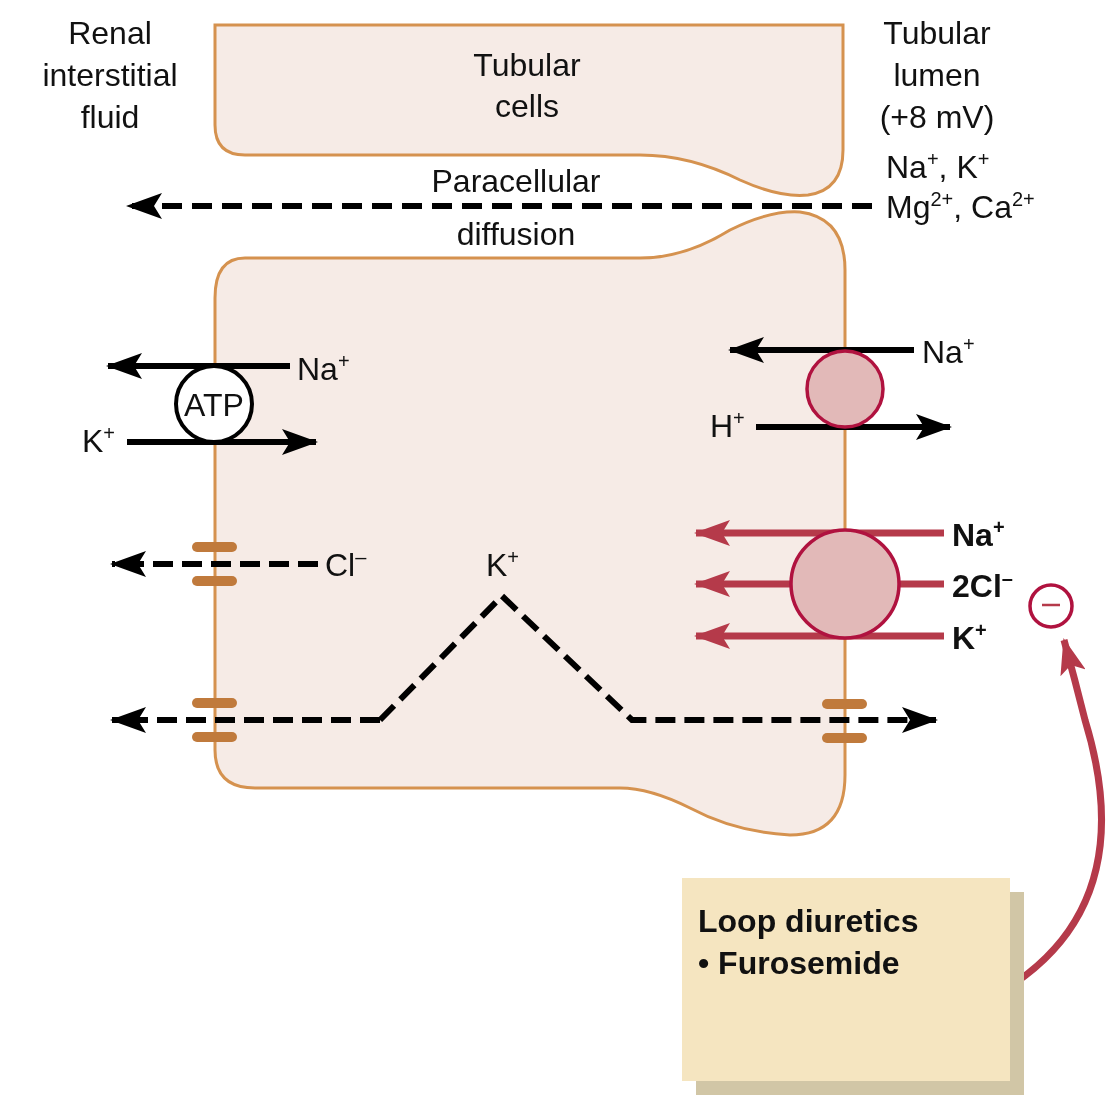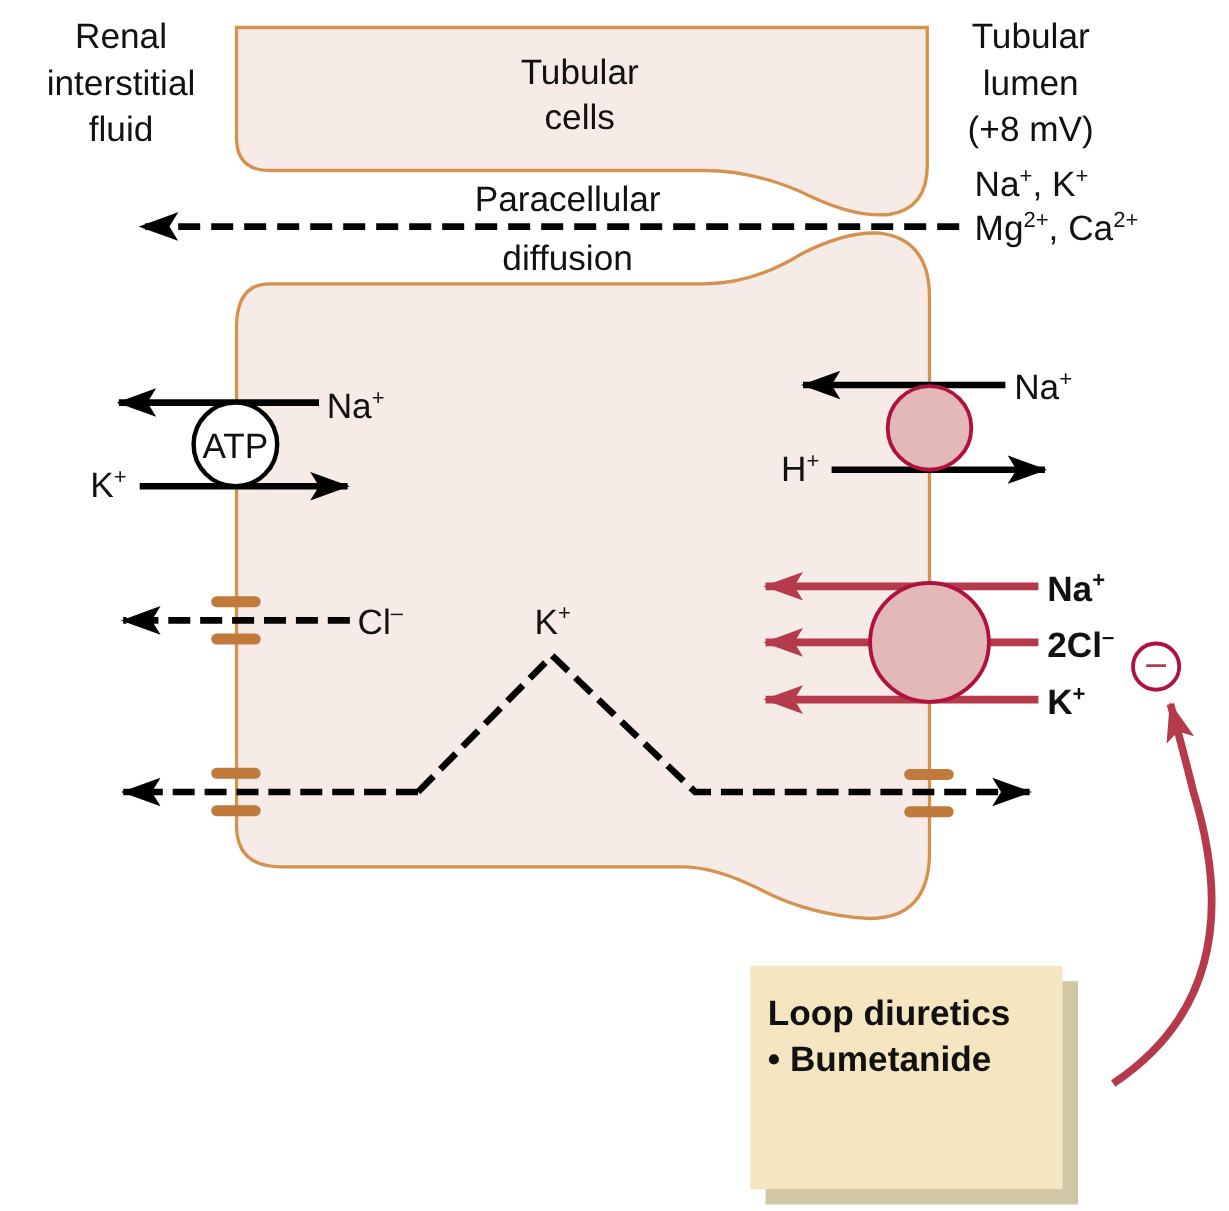--- a/index.html
+++ b/index.html
@@ -2,21 +2,21 @@
 <html><head>
 <meta charset="utf-8">
 <style>
   html, body { margin: 0; padding: 0; background: #ffffff; }
   body { width: 1117px; height: 1101px; position: relative; overflow: hidden;
          font-family: "Liberation Sans", sans-serif; color: #111; }
   svg#diagram { position: absolute; left: 0; top: 0; }
   .lbl { font-family: "Liberation Sans", sans-serif; font-size: 32px; fill: #111; }
   .lbl-bold { font-family: "Liberation Sans", sans-serif; font-size: 32px; font-weight: bold; fill: #111; }
   .sup { font-size: 20px; }
-  .drug-box { position: absolute; left: 682px; top: 878px; width: 284px; height: 203px;
+  .drug-box { position: absolute; left: 682px; top: 878px; width: 328px; height: 203px;
               background: #f5e5c0; box-shadow: 14px 14px 0 #d1c6a6; }
   .drug-box ul { list-style: none; margin: 0; padding: 22px 0 0 16px; }
   .drug-box li { font-family: "Liberation Sans", sans-serif; font-weight: bold; font-size: 32px;
                  line-height: 42px; color: #111; white-space: nowrap; }
 </style>
 </head>
 <body>
 
 <svg id="diagram" width="1117" height="1101" viewBox="0 0 1117 1101">
   <defs>
@@ -103,15 +103,15 @@
   <g>
     <circle cx="1051" cy="606" r="21" fill="#fff" stroke="#b0123f" stroke-width="3.5"></circle>
     <line x1="1042" y1="605" x2="1060" y2="605" stroke="#b53a4a" stroke-width="2.5"></line>
     <path d="M1012,985 Q1140,900 1085,720 Q1075,680 1064,640" fill="none" stroke="#b53a4a" stroke-width="7" marker-end="url(#ah-red)"></path>
   </g>
 </svg>
 
 <div class="drug-box">
   <ul>
     <li>Loop diuretics</li>
-    <li><span>•</span> <span>Bumetanide</span></li>
+    <li><span>•</span> <span>Furosemide</span></li>
   </ul>
 </div>
 
 </body></html>

